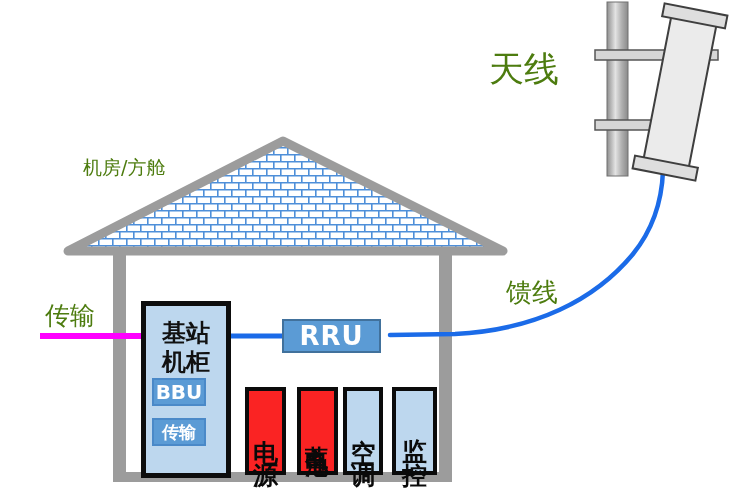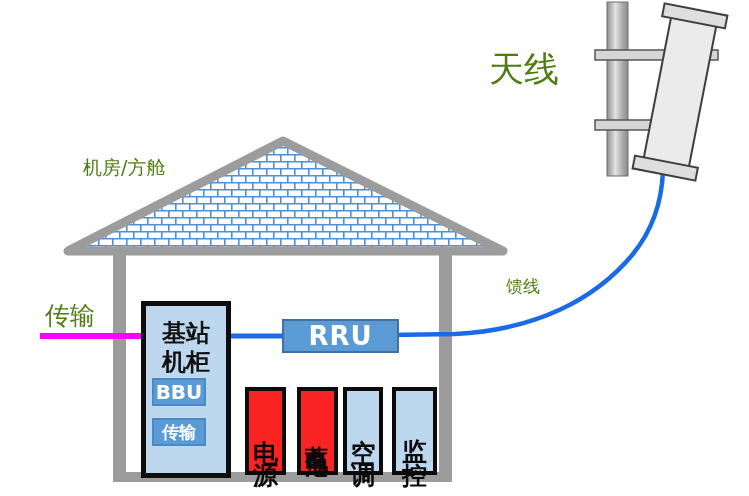--- a/index.html
+++ b/index.html
@@ -5,42 +5,42 @@
   html,body{margin:0;padding:0;background:#fff;}
   #stage{
     position:relative;width:749px;height:496px;background:#fff;overflow:hidden;
     font-family:"DejaVu Sans","Liberation Sans",sans-serif;
   }
   #bg-svg{position:absolute;left:0;top:0;z-index:1;}
   .lbl{position:absolute;z-index:6;font-weight:normal;color:#4d7c0f;white-space:nowrap;}
   #lbl-antenna{left:489px;top:46px;font-size:35px;}
   #lbl-room{left:83px;top:155px;font-size:19px;}
   #lbl-transmission{left:45px;top:299px;font-size:25px;}
-  #lbl-feeder{left:506px;top:275px;font-size:17px;}
+  #lbl-feeder{left:506px;top:275px;font-size:26px;}
 
   
   #cabinet{
     position:absolute;z-index:4;left:141px;top:301px;width:90px;height:177px;
     box-sizing:border-box;background:#BDD7EE;border:5px solid #0d0d0d;
   }
   #cabinet-title{
     margin-top:13px;text-align:center;font-weight:bold;font-size:24px;
     line-height:1.2;color:#111;white-space:pre-line;
   }
   .cab-module{
     position:absolute;left:6px;width:54px;height:28px;box-sizing:border-box;
     background:#5B9BD5;border:2px solid #4a89c8;color:#fff;font-weight:bold;
     display:flex;align-items:center;justify-content:center;
   }
   #module-bbu{top:72px;font-size:20px;}
   #module-transport{top:112px;font-size:17px;}
 
   
   #rru{
-    position:absolute;z-index:4;left:282px;top:319px;width:117px;height:34px;
+    position:absolute;z-index:4;left:282px;top:319px;width:99px;height:34px;
     box-sizing:border-box;background:#5B9BD5;border:2px solid #41719C;
     color:#fff;font-weight:bold;font-size:26px;
     display:flex;align-items:center;justify-content:center;letter-spacing:1px;
   }
 
   
   .equip{
     position:absolute;z-index:4;top:387px;height:88px;box-sizing:border-box;
     border:4px solid #0b0b0b;display:flex;align-items:center;justify-content:center;
     overflow:visible;

